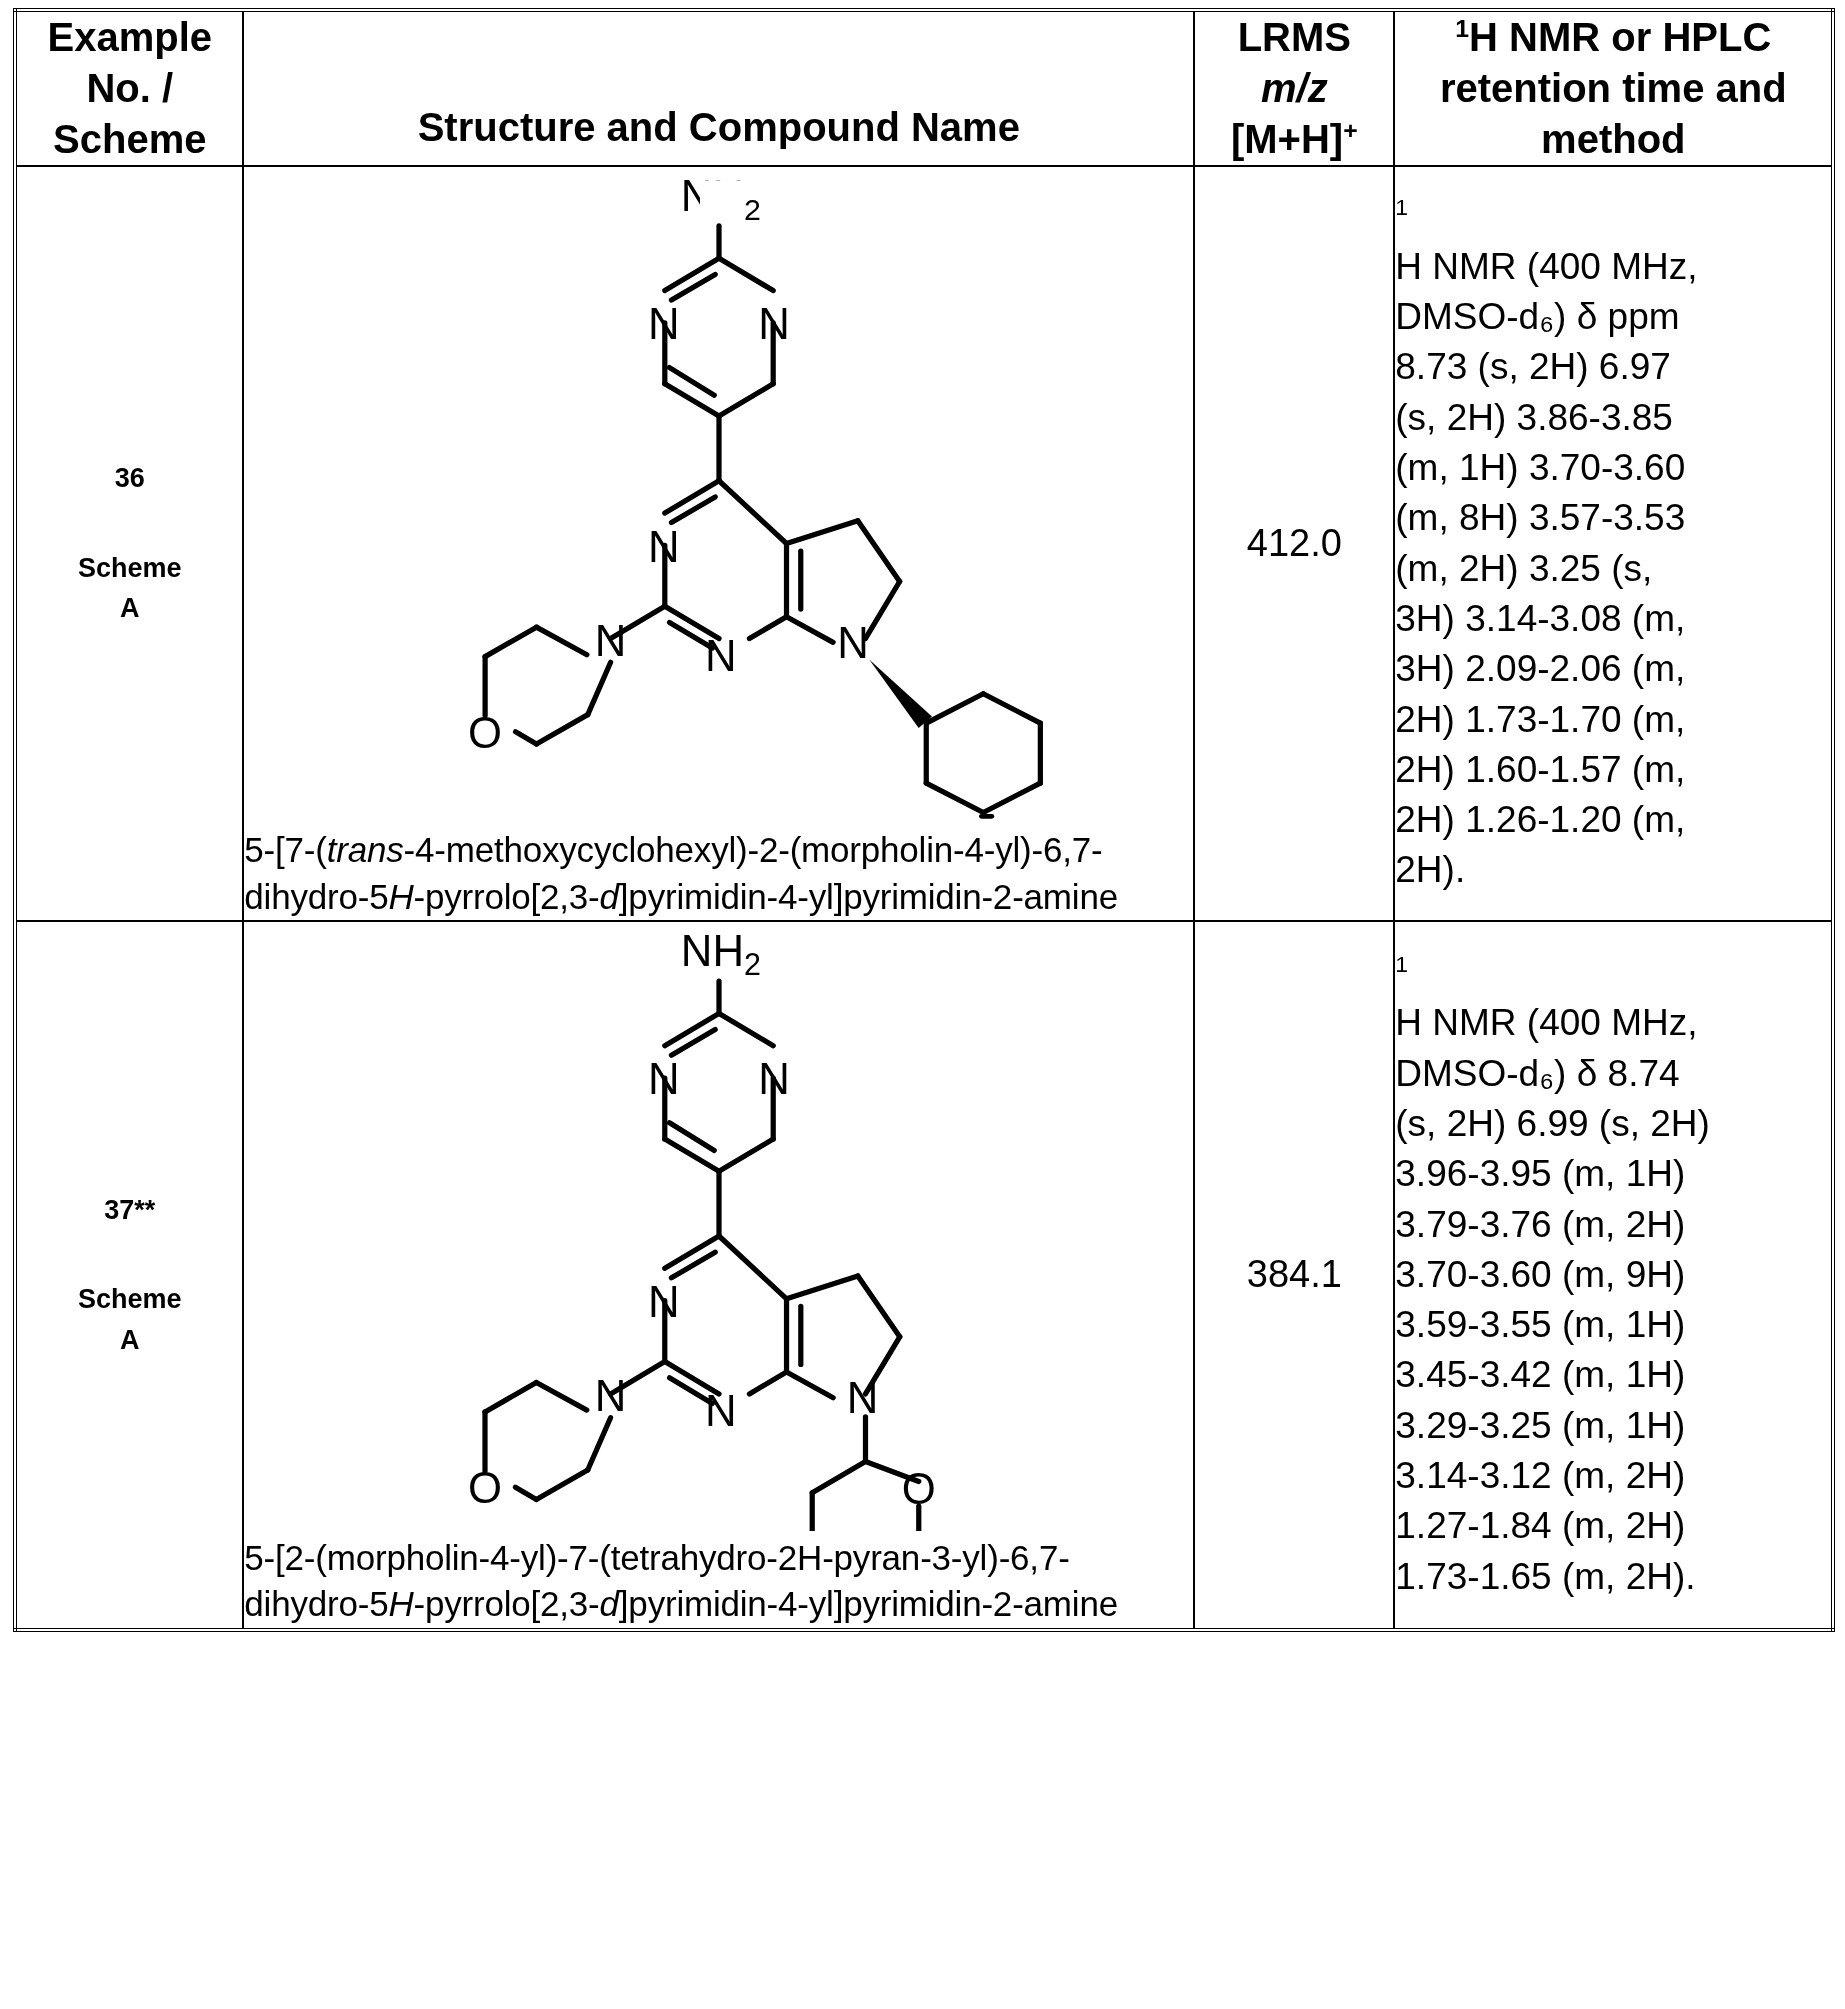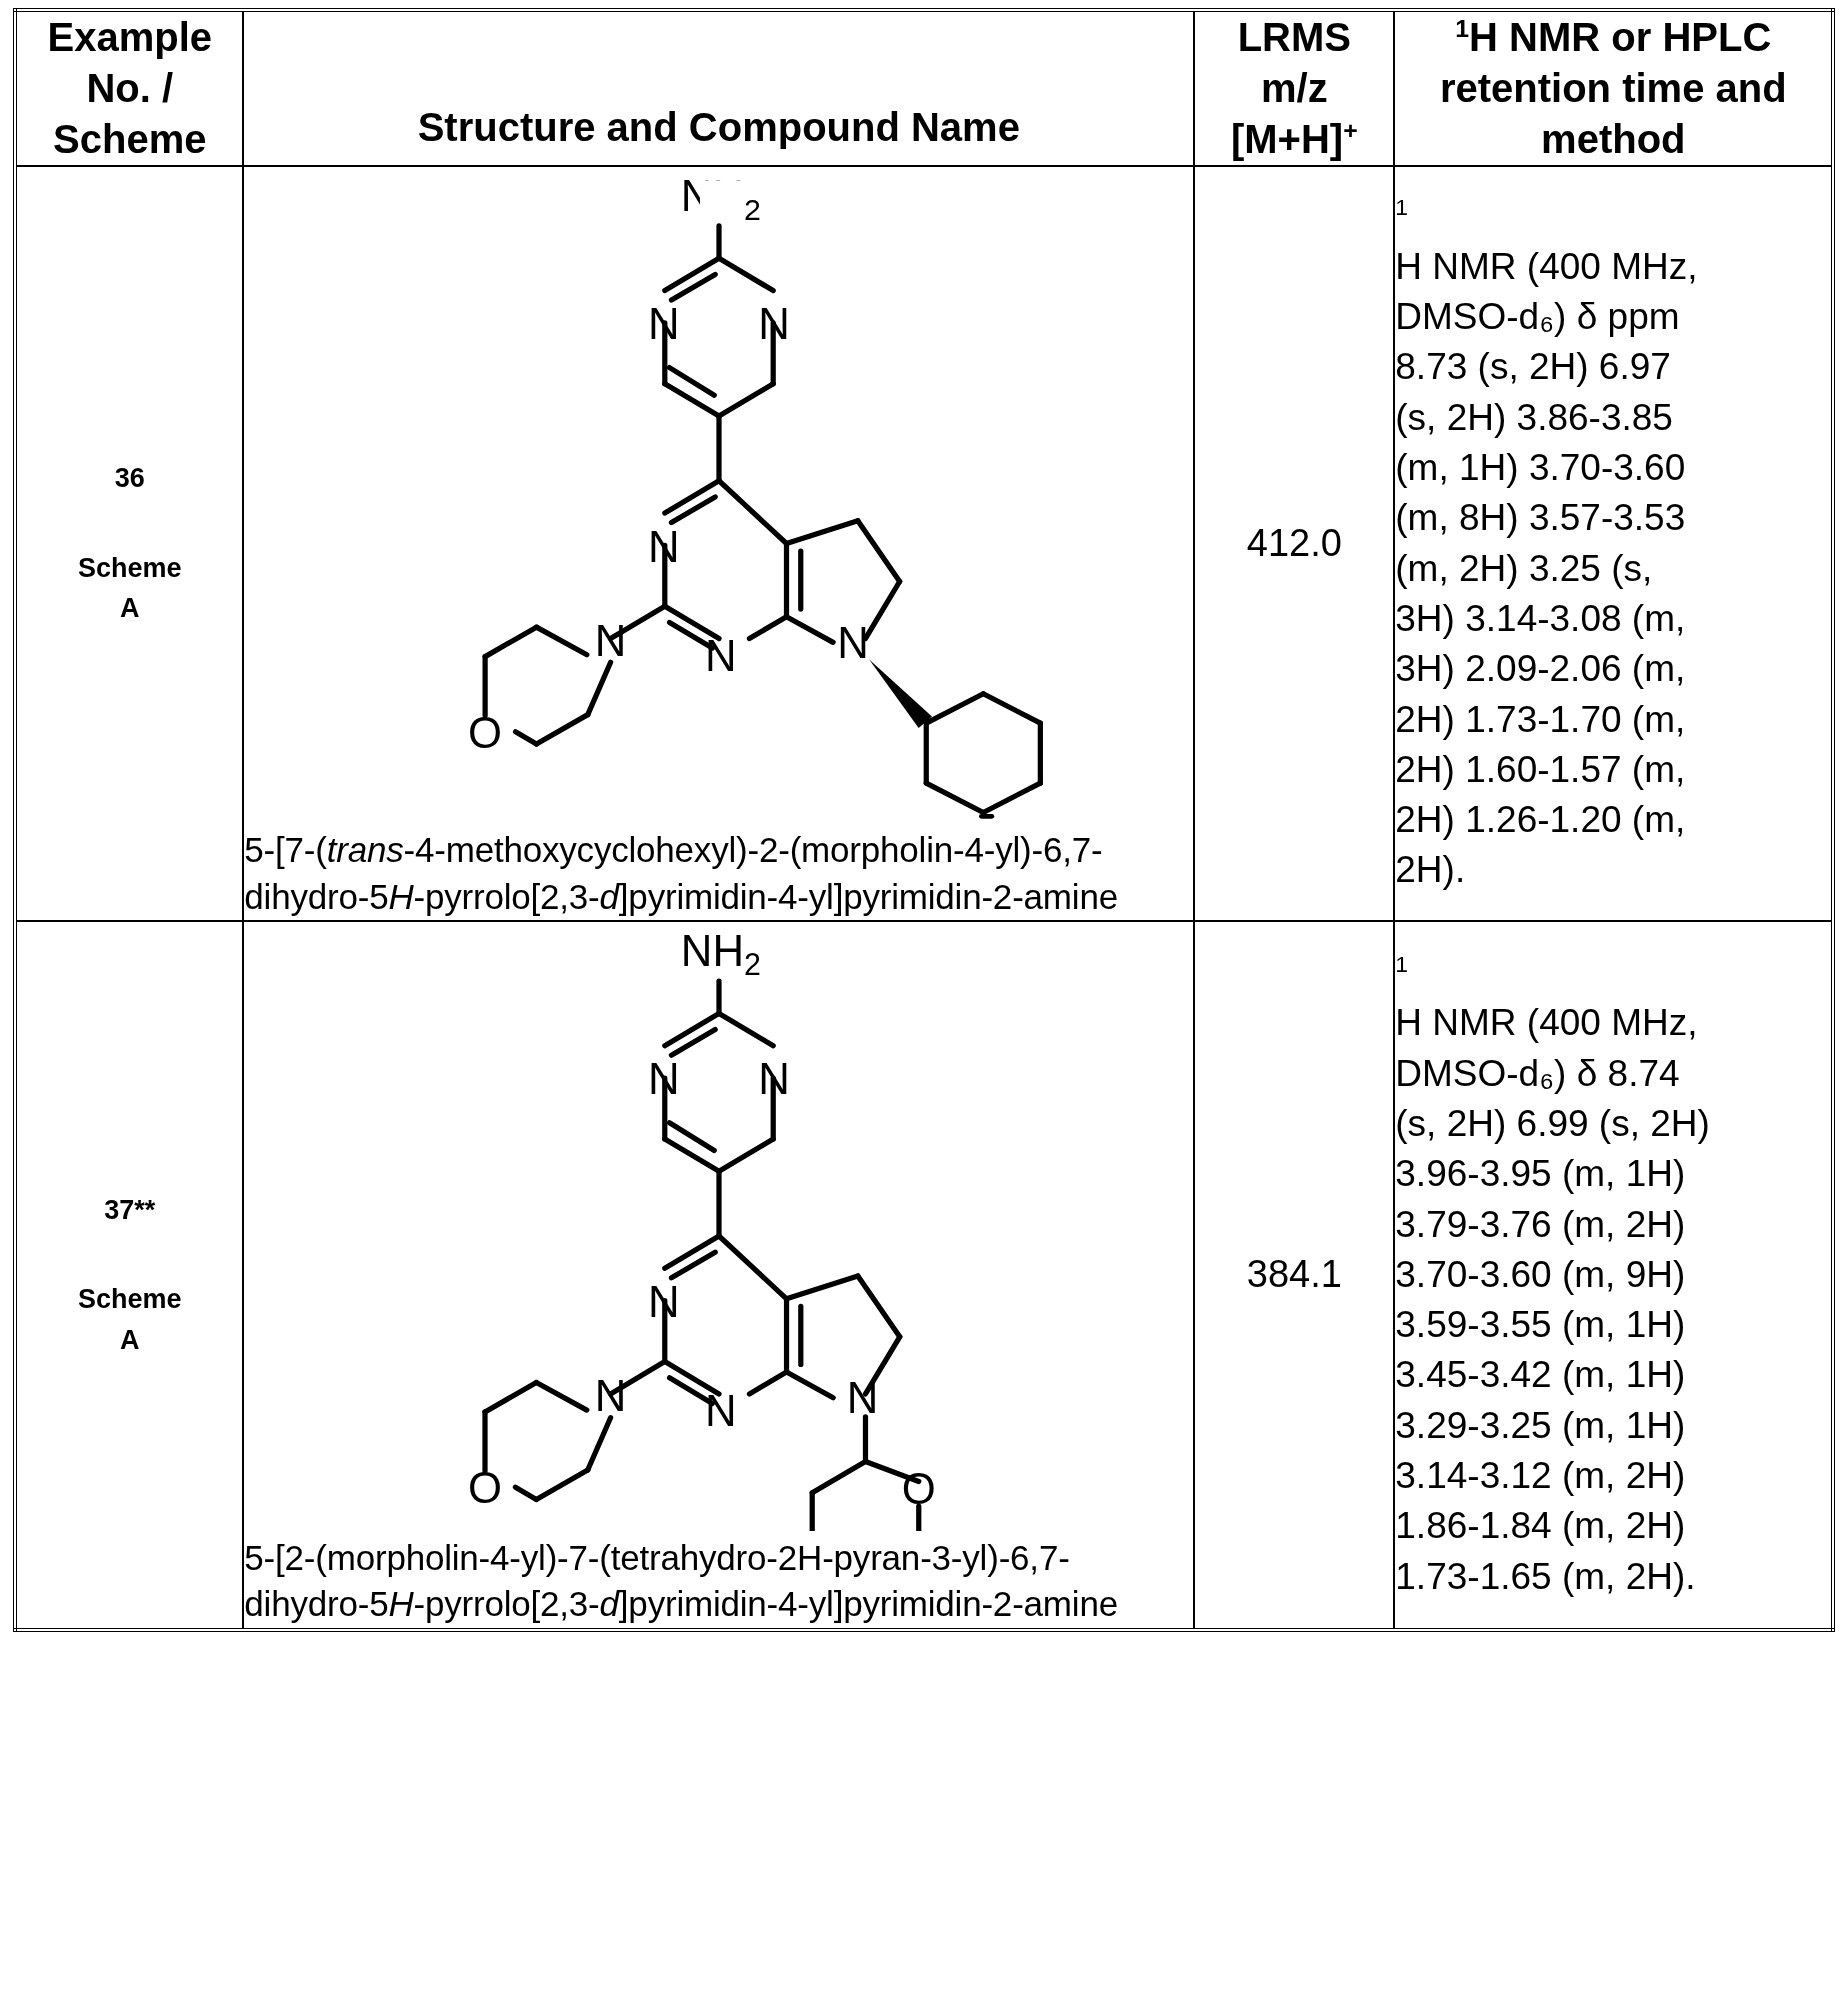--- a/index.html
+++ b/index.html
@@ -31,21 +31,21 @@
 
   
   .hdr{
     font-weight:bold;
     font-size:40px;
     line-height:1.28;
     text-align:center;
     padding:5.7px 9.5px 13.3px 9.5px;
     border-radius:22px;
   }
-  .hdr .it{}
+  .hdr .it{font-style:italic;}
   sup.sup{font-size:0.62em;vertical-align:super;line-height:0;}
 
   
   .excell{
     text-align:center;
     font-weight:bold;
     font-size:27px;
     line-height:1.5;
     padding:0 3.8px;
   }
@@ -333,21 +333,21 @@
         <span><sup class="sup">1</sup><span>H NMR (400 MHz,</span></span>
         <span>DMSO-d₆) δ 8.74</span>
         <span>(s, 2H) 6.99 (s, 2H)</span>
         <span>3.96-3.95 (m, 1H)</span>
         <span>3.79-3.76 (m, 2H)</span>
         <span>3.70-3.60 (m, 9H)</span>
         <span>3.59-3.55 (m, 1H)</span>
         <span>3.45-3.42 (m, 1H)</span>
         <span>3.29-3.25 (m, 1H)</span>
         <span>3.14-3.12 (m, 2H)</span>
-        <span>1.86-1.84 (m, 2H)</span>
+        <span>1.27-1.84 (m, 2H)</span>
         <span>1.73-1.65 (m, 2H).</span>
       </div>
     </td>
   </tr>
 
   </tbody>
 </table>
 </div>
 
 

